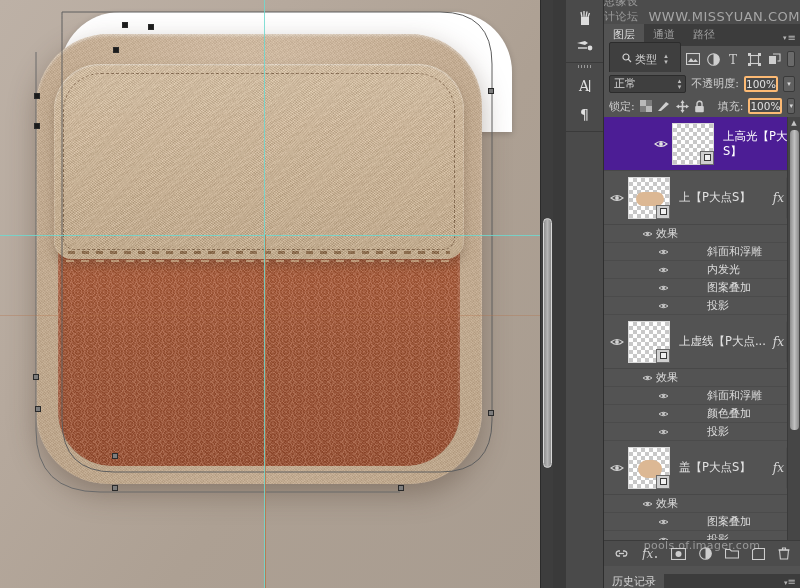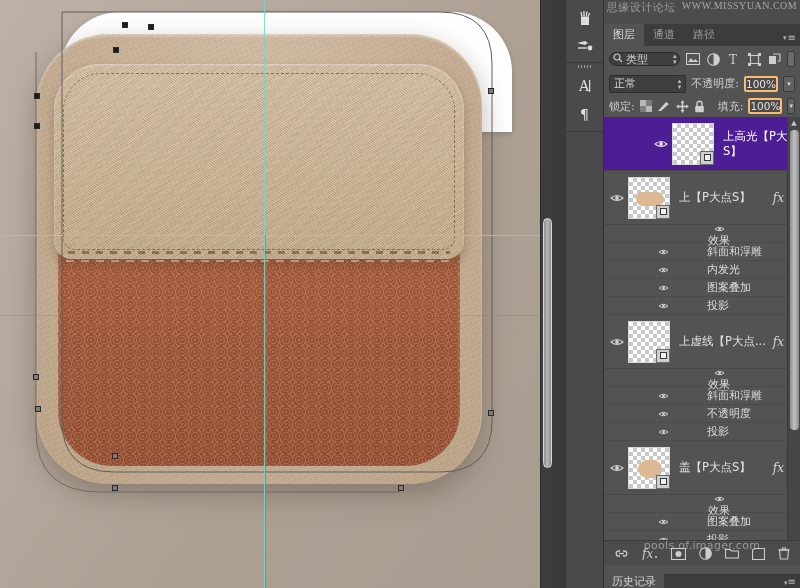--- a/index.html
+++ b/index.html
@@ -147,25 +147,25 @@
   .sep-dots i{ display:block; width:14px; height:3px;
      background: repeating-linear-gradient(90deg,#9a9a9a 0 1px, transparent 1px 3px); }
 
   
   #panel {
     position:absolute; left:604px; top:0; width:196px; height:588px;
     background:#535353; color:#d4d4d4; font-size:11px;
   }
   #watermark {
     position:absolute; left:0; top:0; width:196px; height:24px;
-    background:#4c4c4c; display:flex; align-items:flex-start; justify-content:center;
+    background:#4c4c4c; display:flex; align-items:flex-end; justify-content:center;
     gap:6px; color:#8d8d8d; font-size:10px; letter-spacing:.5px; overflow:hidden;
   }
   #watermark .wm-cn { color:#9b9b9b; font-size:11px; }
-  #watermark .wm-en { color:#a6a6a6; font-size:10px;font-family:Liberation Serif, serif; }
+  #watermark .wm-en { color:#a6a6a6; font-size:13px; }
 
   #tabbar {
     position:absolute; left:0; top:24px; width:196px; height:22px;
     background:#3c3c3c; display:flex; align-items:flex-end;
   }
   #tabbar .tab {
     padding:3px 9px 4px; font-size:11px; color:#9e9e9e;
   }
   #tabbar .tab.active { background:#535353; color:#dcdcdc; }
   #tabbar .menu-btn {
@@ -173,22 +173,22 @@
     color:#b5b5b5; font-size:10px; display:flex; align-items:center; gap:1px;
   }
 
   .row {
     position:absolute; left:0; width:196px;
     display:flex; align-items:center; gap:5px;
     padding:0 5px;
   }
   #filter-row { top:46px; height:26px; background:#535353; }
   .filter-select {
-    width:74px; height:14px; background:#3f3f3f; border:1px solid #2c2c2c;
-    border-radius:8px; display:flex; align-items:center; padding:0 3px; gap:3px;
+    width:74px; height:34px; background:#3f3f3f; border:1px solid #2c2c2c;
+    border-radius:2px; display:flex; align-items:center; padding:0 12px; gap:3px;
     color:#d2d2d2; font-size:11px;
   }
   .filter-select .arrows { margin-left:auto; font-size:7px; line-height:6px; color:#bdbdbd; }
   .ficon { width:16px; height:16px; display:flex; align-items:center; justify-content:center; color:#cfcfcf; }
   .toggle-box { width:8px; height:16px; background:#6a6a6a; border:1px solid #3a3a3a; border-radius:2px; margin-left:auto; }
 
   #blend-row { top:72px; height:23px; background:#535353; }
   .blend-select {
     width:84px; height:18px; background:#3f3f3f; border:1px solid #2c2c2c;
     border-radius:2px; display:flex; align-items:center; padding:0 4px;
@@ -256,21 +256,21 @@
     display:flex; align-items:flex-end; justify-content:center; padding-bottom:2px;
     font-size:7px; color:#2e2e2e;
   }
   .effect-row {
     display:flex; align-items:center; height:18px; font-size:11px; color:#dcdcdc;
     border-bottom:1px solid #4b4b4b;
   }
   .effect-row .eye-sm {
     width:18px; display:flex; align-items:center; justify-content:center; color:#cacaca;
   }
-  .effect-row.lvl1 { padding-left:34px;flex-direction:column; }
+  .effect-row.lvl1 { padding-left:34px; }
   .effect-row.lvl2 { padding-left:50px;gap:35px; }
   .group-row { display:flex; align-items:center; height:24px; border-bottom:1px solid #484848; }
 
   #list-scroll {
     position:absolute; right:0; top:117px; width:13px; height:434px;
     background:#464646; border-left:1px solid #3a3a3a;
   }
   #list-scroll .up, #list-scroll .down {
     height:12px; display:flex; align-items:center; justify-content:center;
     font-size:7px; color:#c6c6c6;
@@ -613,21 +613,21 @@
           </span>
         <span>斜面和浮雕</span>
       </div>
       <div class="effect-row lvl2">
         <span class="eye-sm">
             <svg width="11" height="8" viewBox="0 0 11 8">
               <path d="M1 4 Q5.5 0.5 10 4 Q5.5 7.5 1 4 Z" fill="none" stroke="#cacaca" stroke-width="1"></path>
               <circle cx="5.5" cy="4" r="1.4" fill="#cacaca"></circle>
             </svg>
           </span>
-        <span>不透明度</span>
+        <span>颜色叠加</span>
       </div>
       <div class="effect-row lvl2">
         <span class="eye-sm">
             <svg width="11" height="8" viewBox="0 0 11 8">
               <path d="M1 4 Q5.5 0.5 10 4 Q5.5 7.5 1 4 Z" fill="none" stroke="#cacaca" stroke-width="1"></path>
               <circle cx="5.5" cy="4" r="1.4" fill="#cacaca"></circle>
             </svg>
           </span>
         <span>投影</span>
       </div>

